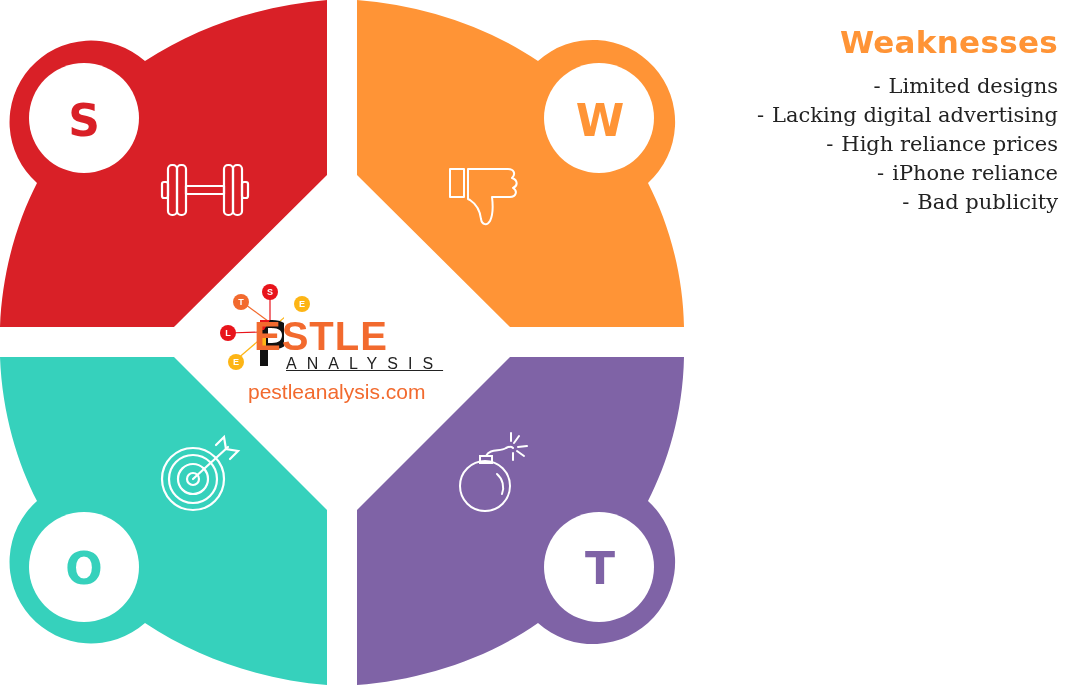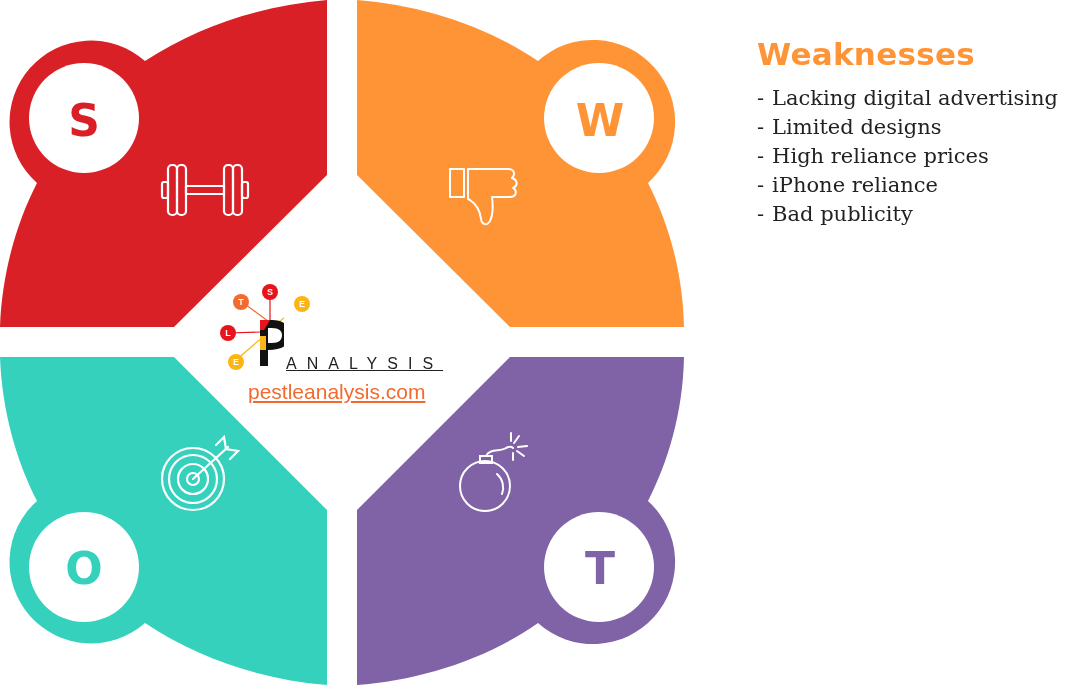--- a/index.html
+++ b/index.html
@@ -1,27 +1,27 @@
 <!DOCTYPE html>
 <html><head>
 <meta charset="utf-8">
 <style>
   html, body { margin:0; padding:0; background:#ffffff; }
   body { width:1075px; height:685px; position:relative; overflow:hidden; font-family:"DejaVu Sans", sans-serif; }
   #diagram { position:absolute; left:0; top:0; width:690px; height:685px; }
   .letter { font-family:"DejaVu Sans", sans-serif; font-weight:bold; font-size:44px; text-anchor:middle; dominant-baseline:central; }
-  .panel { position:absolute; left:757px; top:36px; }
+  .panel { position:absolute; left:757px; top:24px;text-align:right; }
   .panel-title { font-family:"DejaVu Sans", sans-serif; font-weight:bold; font-size:31px; color:#FF9436; margin:0 0 12px 0; letter-spacing:0.3px; }
   .panel-list { list-style:none; margin:0; padding:0; }
   .panel-list li { font-family:"DejaVu Serif", serif; font-size:21px; color:#222; line-height:29px; white-space:nowrap; }
   .panel-list li .dash { margin-right:8px; }
   .logo { position:absolute; left:214px; top:284px; width:230px; height:124px; }
   .logo-word { position:absolute; left:40px; top:30px; font-family:"Liberation Sans", sans-serif; font-weight:bold; font-size:40px; color:#F26A2E; letter-spacing:1px; }
   .logo-sub { position:absolute; left:72px; top:71px; font-family:"Liberation Sans", sans-serif; font-size:16px; color:#222; letter-spacing:10px;text-decoration:underline; }
-  .logo-url { position:absolute; left:34px; top:96px; font-family:"Liberation Sans", sans-serif; font-size:21px; color:#F26A2E;text-decoration:underline; }
+  .logo-url { position:absolute; left:34px; top:96px; font-family:"Liberation Sans", sans-serif; font-size:21px; color:#F26A2E; }
 </style>
 </head>
 <body>
 
 <svg id="diagram" viewBox="0 0 690 685" xmlns="http://www.w3.org/2000/svg">
 
   <g>
     <path fill="#D92027" d="M327,0 L327,175 L174,327 L0,327 C2,270 18,220 37,183 A80,80 0 0 1 145,61 C200,25 265,5 327,0 Z"></path>
     <circle cx="84" cy="118" r="55" fill="#ffffff"></circle>
     <text class="letter" x="84" y="120" fill="#D92027">S</text>
@@ -94,26 +94,27 @@
     <text x="14" y="52" font-size="9" font-weight="bold" fill="#fff" text-anchor="middle" font-family="Liberation Sans, sans-serif">L</text>
     <text x="22" y="81" font-size="9" font-weight="bold" fill="#fff" text-anchor="middle" font-family="Liberation Sans, sans-serif">E</text>
     <path d="M46,36 L46,82 L54,82 L54,66 C70,66 76,60 76,51 C76,42 70,36 58,36 Z M54,44 L58,44 C65,44 68,47 68,51 C68,56 65,59 58,59 L54,59 Z" fill="#111"></path>
     <path d="M46,36 L56,36 L50,46 L46,46 Z" fill="#E8141B"></path>
     <path d="M46,52 L52,52 L52,66 L46,66 Z" fill="#FDB515"></path>
   </svg>
   <svg width="20" height="20" style="position:absolute;left:78px;top:10px;">
     <circle cx="10" cy="10" r="8" fill="#FDB515"></circle>
     <text x="10" y="13" font-size="9" font-weight="bold" fill="#fff" text-anchor="middle" font-family="Liberation Sans, sans-serif">E</text>
   </svg>
+  <span class="logo-word">ESTLE</span>
   <span class="logo-sub">ANALYSIS</span>
   <span class="logo-url">pestleanalysis.com</span>
 </div>
 
 <div class="panel">
   <h2 class="panel-title">Weaknesses</h2>
   <ul class="panel-list">
+    <li><span class="dash">-</span><span>Limited designs</span></li>
     <li><span class="dash">-</span><span>Lacking digital advertising</span></li>
-    <li><span class="dash">-</span><span>Limited designs</span></li>
     <li><span class="dash">-</span><span>High reliance prices</span></li>
     <li><span class="dash">-</span><span>iPhone reliance</span></li>
     <li><span class="dash">-</span><span>Bad publicity</span></li>
   </ul>
 </div>
 
 </body></html>

